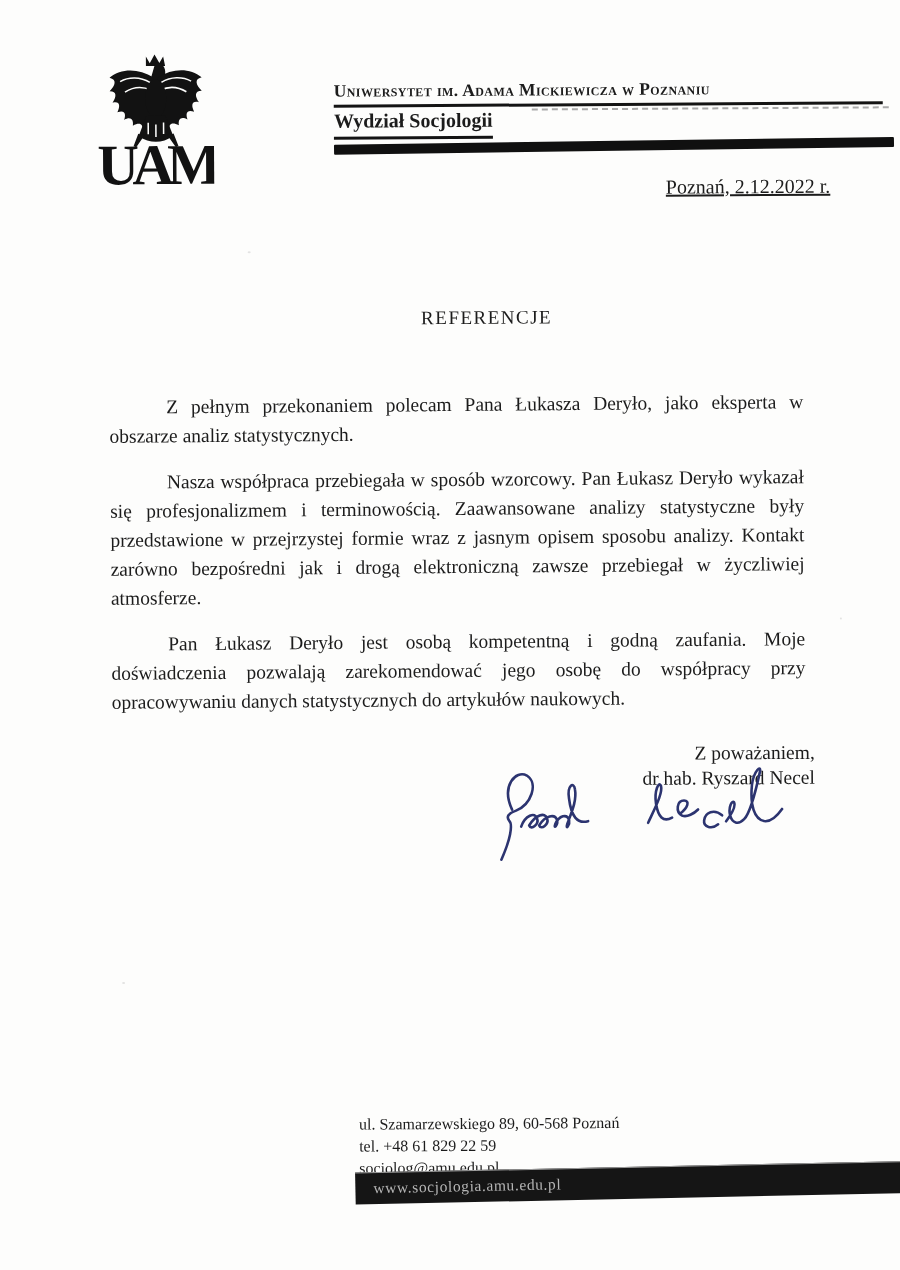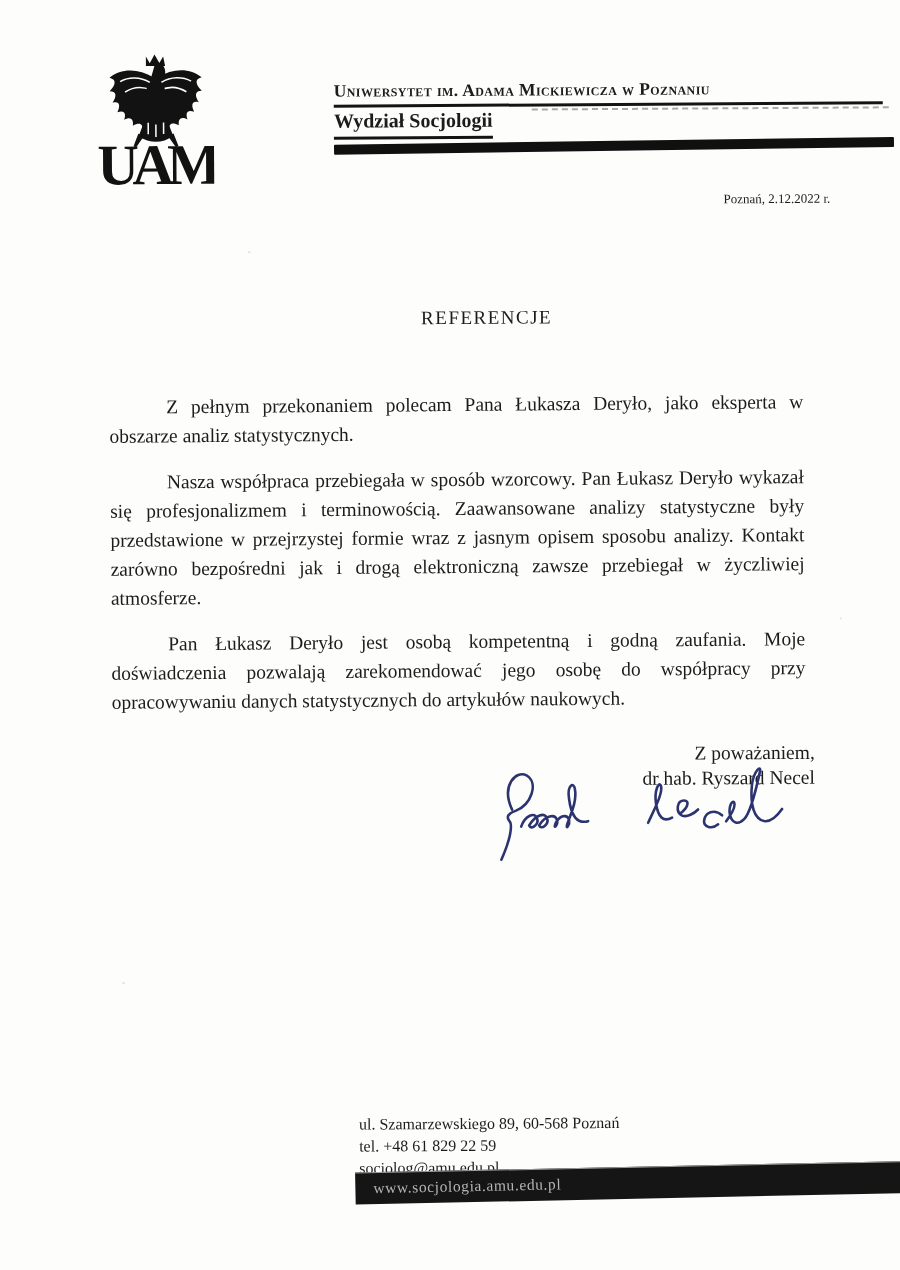--- a/index.html
+++ b/index.html
@@ -52,22 +52,22 @@
     height:10px;
     width:560px;
     background:#101010;
     transform:rotate(-0.45deg);
     transform-origin:left center;
     border-radius:1px;
   }
 
   
   .date{
-    position:absolute;top:193px;right:67px;
-    font-size:13px;white-space:nowrap;
+    position:absolute;top:177px;right:67px;
+    font-size:20px;white-space:nowrap;text-decoration:underline;
   }
   .doc-title{
     position:absolute;top:307px;left:423px;
     font-size:19px;letter-spacing:1.5px;white-space:nowrap;
   }
 
   
   .body-text{
     position:absolute;left:111px;top:390px;width:694px;
     font-size:19.5px;line-height:29px;

